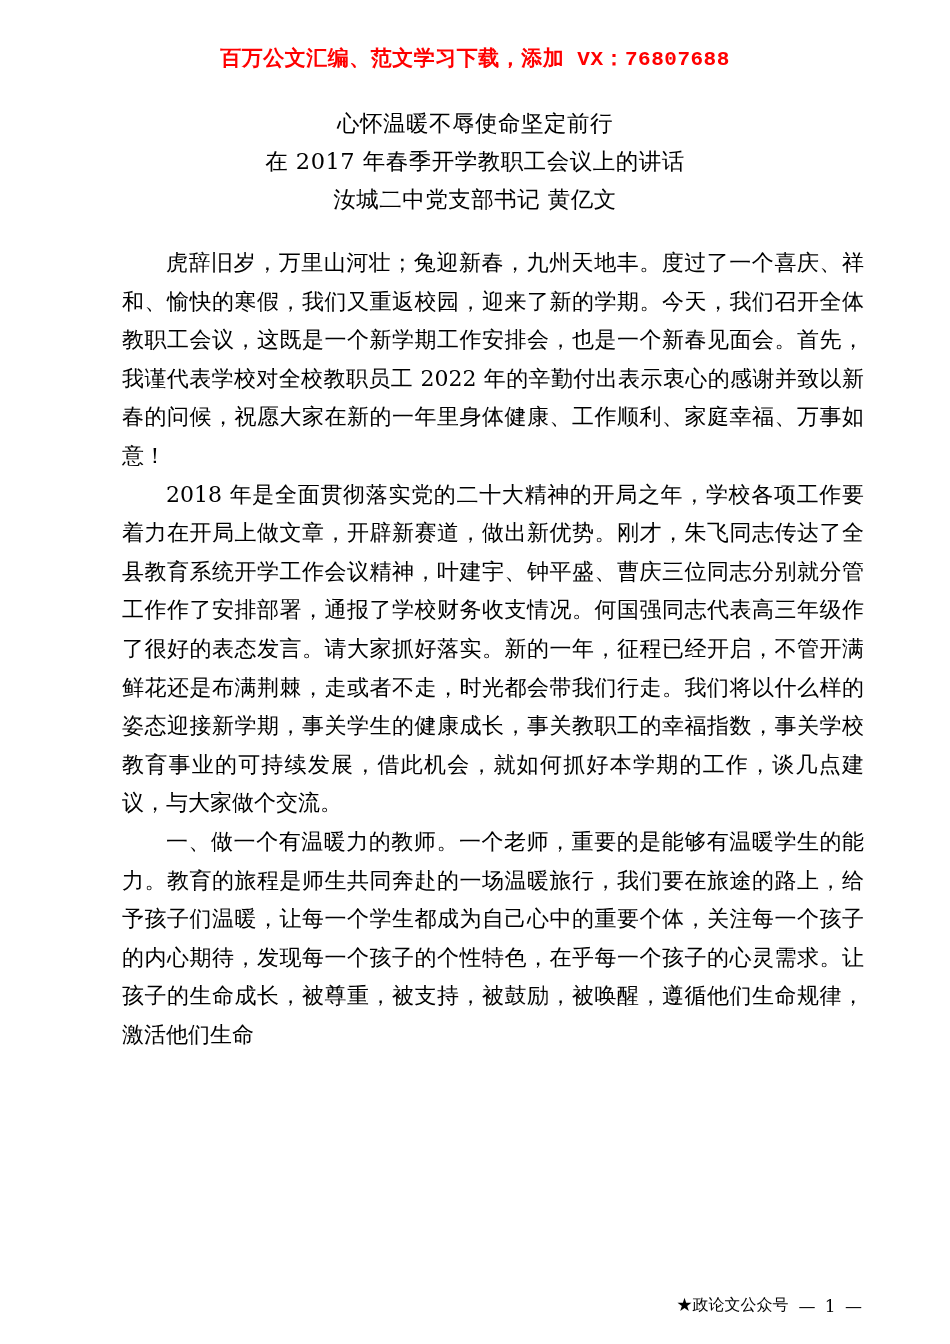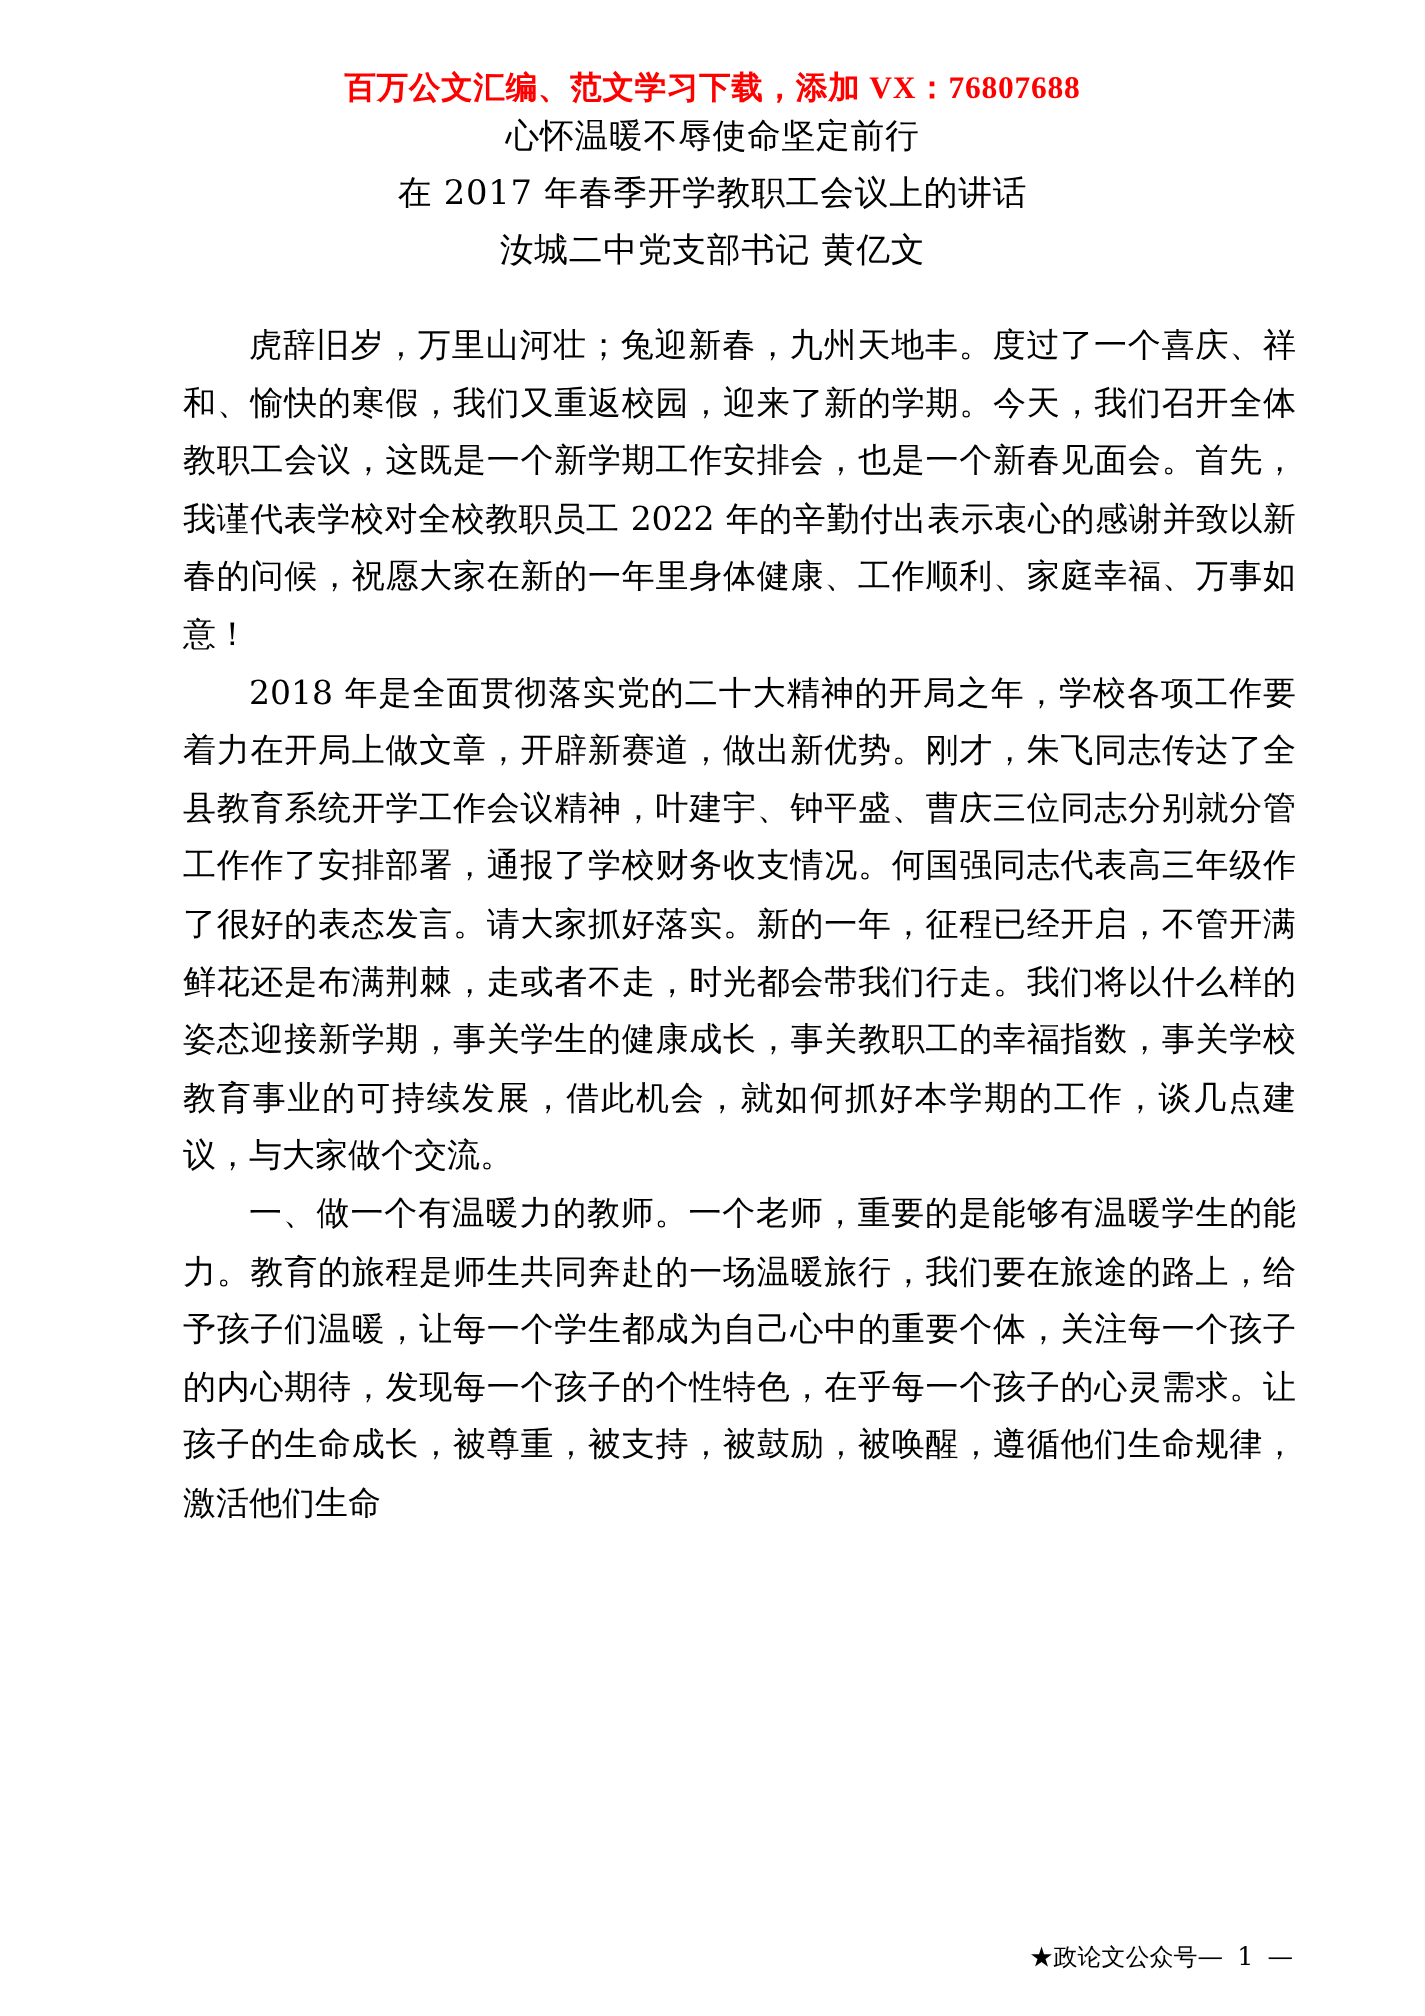--- a/index.html
+++ b/index.html
@@ -22,23 +22,24 @@
     box-sizing: border-box;
     padding: 0 86px;
   }
   .watermark {
     text-align: center;
     color: #ff0000;
     font-size: 21px;
     font-weight: bold;
     letter-spacing: 0.5px;
     padding-top: 44px;
-    font-family: Liberation Serif, serif;
+    font-family: Liberation Mono, monospace;
   }
   .title-block {
+    margin-top: 32px;
     text-align: center;
   }
   .title-line {
     font-size: 22.5px;
     line-height: 38px;
     font-family: "DejaVu Serif", "Liberation Serif", serif;
     font-weight: normal;
     color: #000;
     letter-spacing: 0.5px;
   }
@@ -65,21 +66,22 @@
   }
   p.indent {
     text-indent: 2em;
     margin-left: 36px;
   }
   .footer {
     position: absolute;
     bottom: 28px;
     right: 86px;
     display: flex;
-    align-items: flex-start;
+    align-items: flex-end;
+    gap: 10px;
     font-size: 17px;
     font-family: "DejaVu Serif", "Liberation Serif", serif;
   }
   .footer-mark {
     font-size: 16px;
   }
   .footer-page {
     font-size: 17px;
     letter-spacing: 2px;
   }

